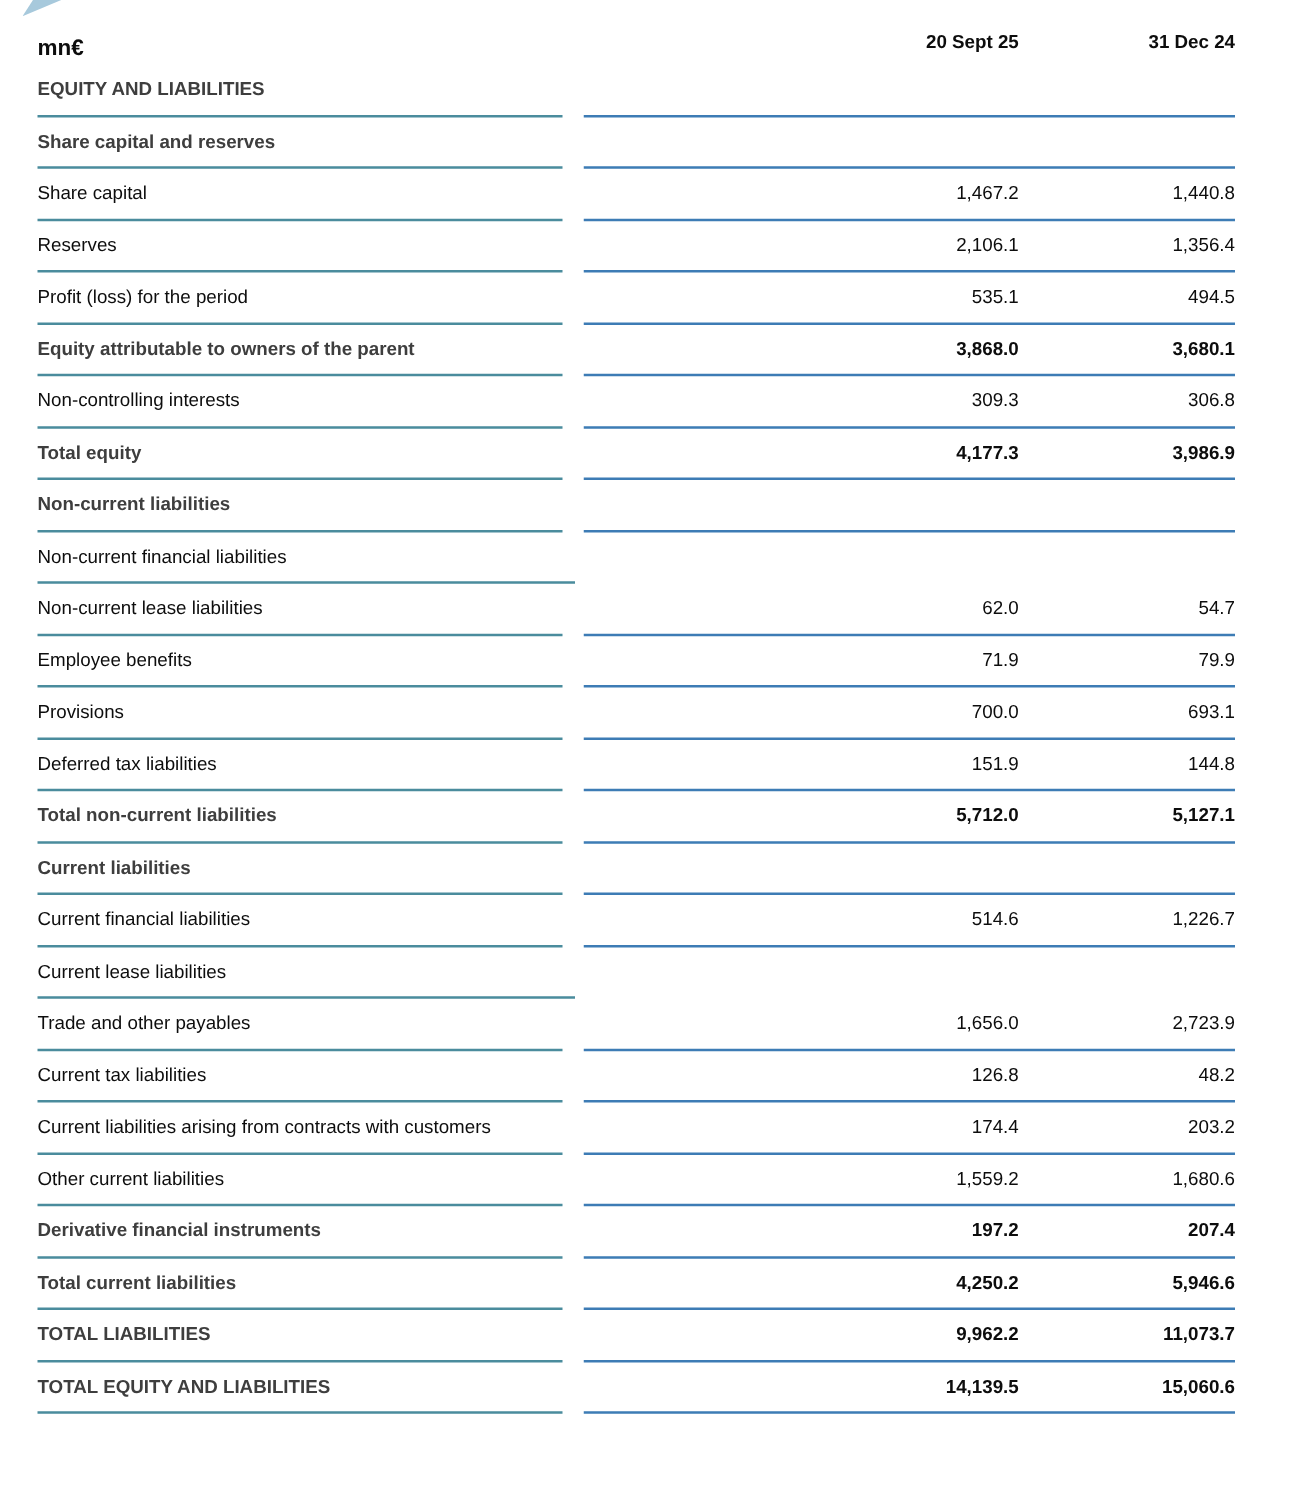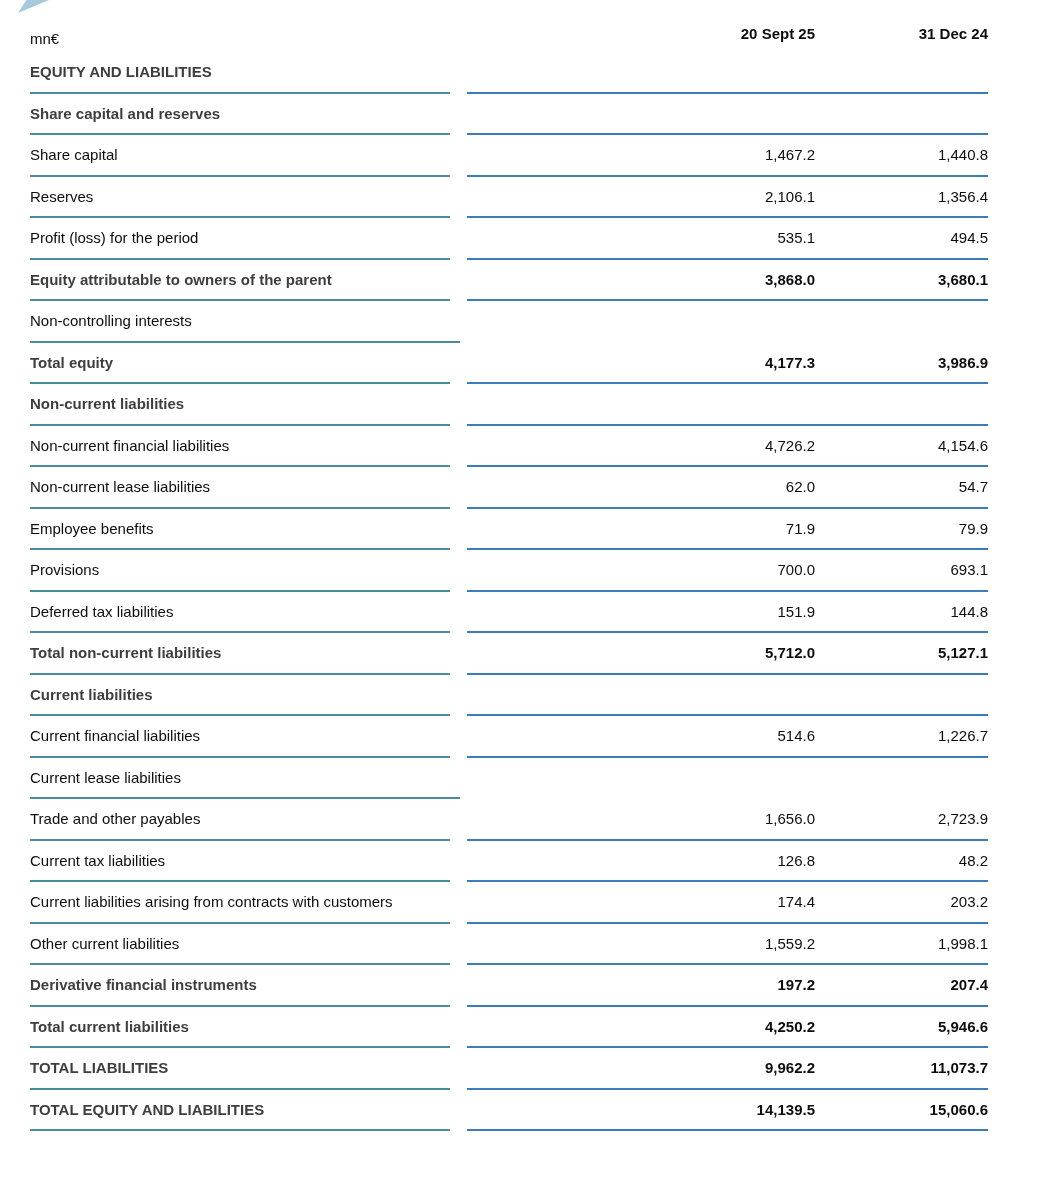--- a/index.html
+++ b/index.html
@@ -38,22 +38,22 @@
   
   .head-row {
     display: flex;
     gap: 7px;
     height: 52px;
     padding-top: 14px;
     align-items: center;
   }
   .head-label {
     width: 430px;
-    font-weight: normal;
-    font-size: 15px;
+    font-weight: bold;
+    font-size: 18px;
     color: var(--black);
     margin-top: 10px;
   }
   .head-nums {
     width: 521px;
     display: flex;
     align-items: center;
   }
   .head-col {
     font-weight: bold;
@@ -154,41 +154,41 @@
       </div>
       <div class="row bold">
         <div class="cell-label">Equity attributable to owners of the parent</div>
         <div class="cell-nums">
           <span class="v v1">3,868.0</span>
           <span class="v v2">3,680.1</span>
         </div>
       </div>
       <div class="row regular">
         <div class="cell-label">Non-controlling interests</div>
+        <div class="cell-nums">
+          <span class="v v1">309.3</span>
+          <span class="v v2">306.8</span>
+        </div>
       </div>
       <div class="row bold">
         <div class="cell-label">Total equity</div>
         <div class="cell-nums">
           <span class="v v1">4,177.3</span>
           <span class="v v2">3,986.9</span>
         </div>
       </div>
       <div class="row section">
         <div class="cell-label">Non-current liabilities</div>
         <div class="cell-nums">
           <span class="v v1"></span>
           <span class="v v2"></span>
         </div>
       </div>
       <div class="row regular">
         <div class="cell-label">Non-current financial liabilities</div>
-        <div class="cell-nums">
-          <span class="v v1">4,726.2</span>
-          <span class="v v2">4,154.6</span>
-        </div>
       </div>
       <div class="row regular">
         <div class="cell-label">Non-current lease liabilities</div>
         <div class="cell-nums">
           <span class="v v1">62.0</span>
           <span class="v v2">54.7</span>
         </div>
       </div>
       <div class="row regular">
         <div class="cell-label">Employee benefits</div>
@@ -253,21 +253,21 @@
         <div class="cell-label">Current liabilities arising from contracts with customers</div>
         <div class="cell-nums">
           <span class="v v1">174.4</span>
           <span class="v v2">203.2</span>
         </div>
       </div>
       <div class="row regular">
         <div class="cell-label">Other current liabilities</div>
         <div class="cell-nums">
           <span class="v v1">1,559.2</span>
-          <span class="v v2">1,998.1</span>
+          <span class="v v2">1,680.6</span>
         </div>
       </div>
       <div class="row bold">
         <div class="cell-label">Derivative financial instruments</div>
         <div class="cell-nums">
           <span class="v v1">197.2</span>
           <span class="v v2">207.4</span>
         </div>
       </div>
       <div class="row bold">

